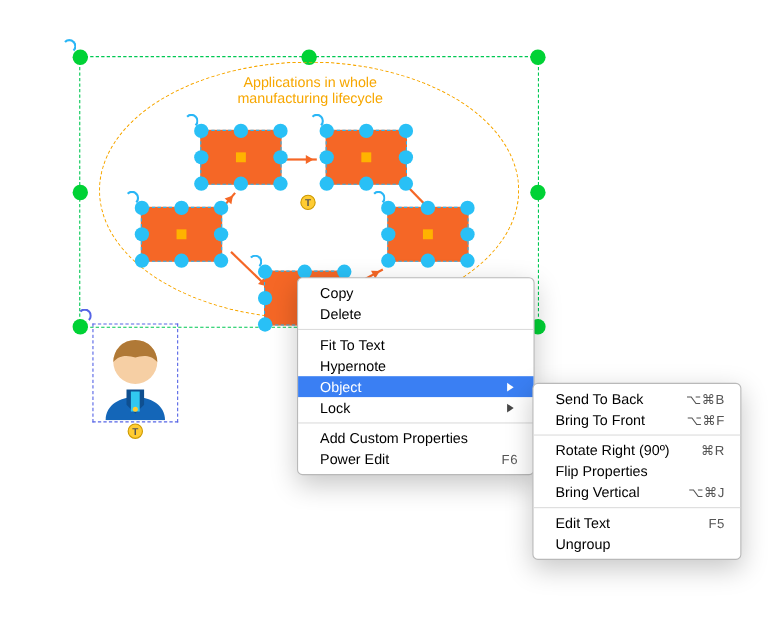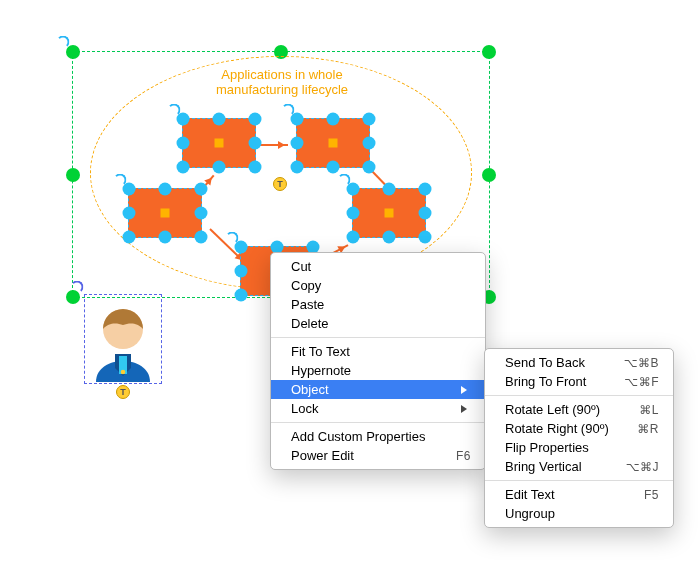--- a/index.html
+++ b/index.html
@@ -232,27 +232,21 @@
     <path d="M29 58 h16 v14 l-8 8 -8 -8 Z" fill="#0f4f90"></path>
     <path d="M33 60 h8 v18 h-8 Z" fill="#31c8f0"></path>
     <circle cx="37" cy="33" r="20" fill="#f6cfa4"></circle>
     <path d="M17 33 a20 20 0 0 1 40 0 c-6 -7 -14 -6 -20 -4 c-6 -2 -14 -3 -20 4 Z" fill="#b07936"></path>
     <circle cx="37" cy="76" r="2.3" fill="#ffcc33"></circle>
   </svg>
   <div class="t-badge" style="left:123px;top:392px;">T</div>
 
   <div class="menu" style="left:270px; top:252px; width:216px;">
     <div class="menu-item">
-        <span class="mi-label">Cut</span>
-      </div>
-    <div class="menu-item">
         <span class="mi-label">Copy</span>
-      </div>
-    <div class="menu-item">
-        <span class="mi-label">Paste</span>
       </div>
     <div class="menu-item">
         <span class="mi-label">Delete</span>
       </div>
     <div class="menu-sep"></div>
     <div class="menu-item">
         <span class="mi-label">Fit To Text</span>
       </div>
     <div class="menu-item">
         <span class="mi-label">Hypernote</span>
@@ -279,24 +273,20 @@
     <div class="menu-item">
       <span class="mi-label">Send To Back</span>
         <span class="mi-short">⌥⌘B</span>
     </div>
     <div class="menu-item">
       <span class="mi-label">Bring To Front</span>
         <span class="mi-short">⌥⌘F</span>
     </div>
     <div class="menu-sep"></div>
     <div class="menu-item">
-      <span class="mi-label">Rotate Left (90º)</span>
-        <span class="mi-short">⌘L</span>
-    </div>
-    <div class="menu-item">
       <span class="mi-label">Rotate Right (90º)</span>
         <span class="mi-short">⌘R</span>
     </div>
     <div class="menu-item">
       <span class="mi-label">Flip Properties</span>
     </div>
     <div class="menu-item">
       <span class="mi-label">Bring Vertical</span>
         <span class="mi-short">⌥⌘J</span>
     </div>

